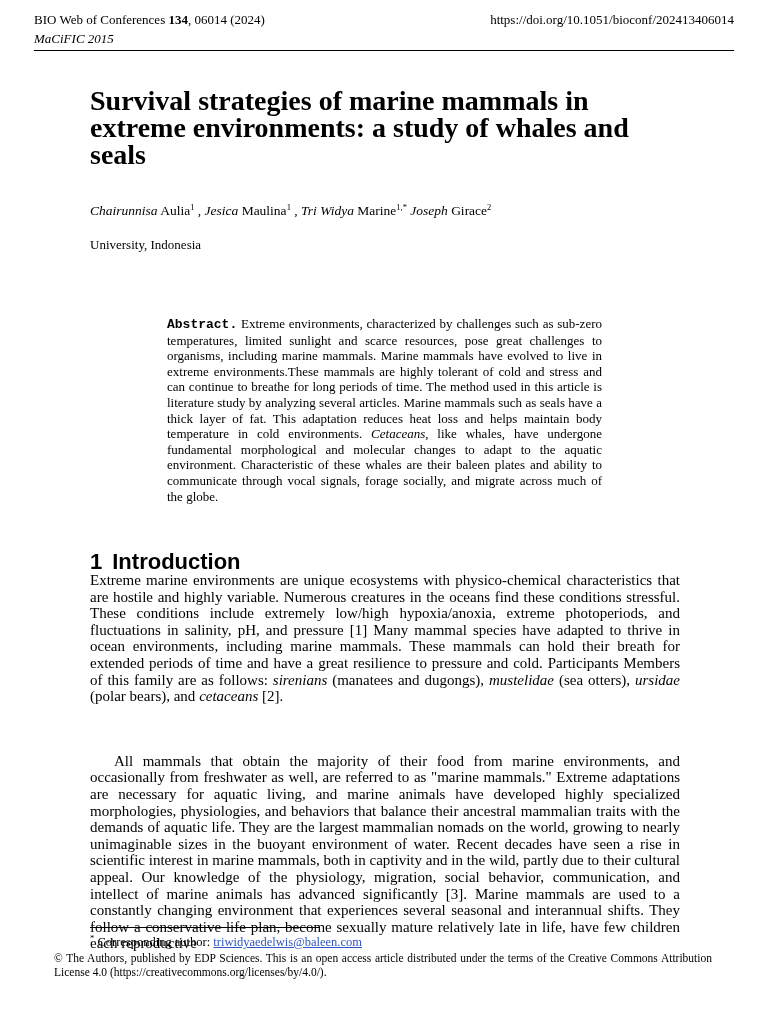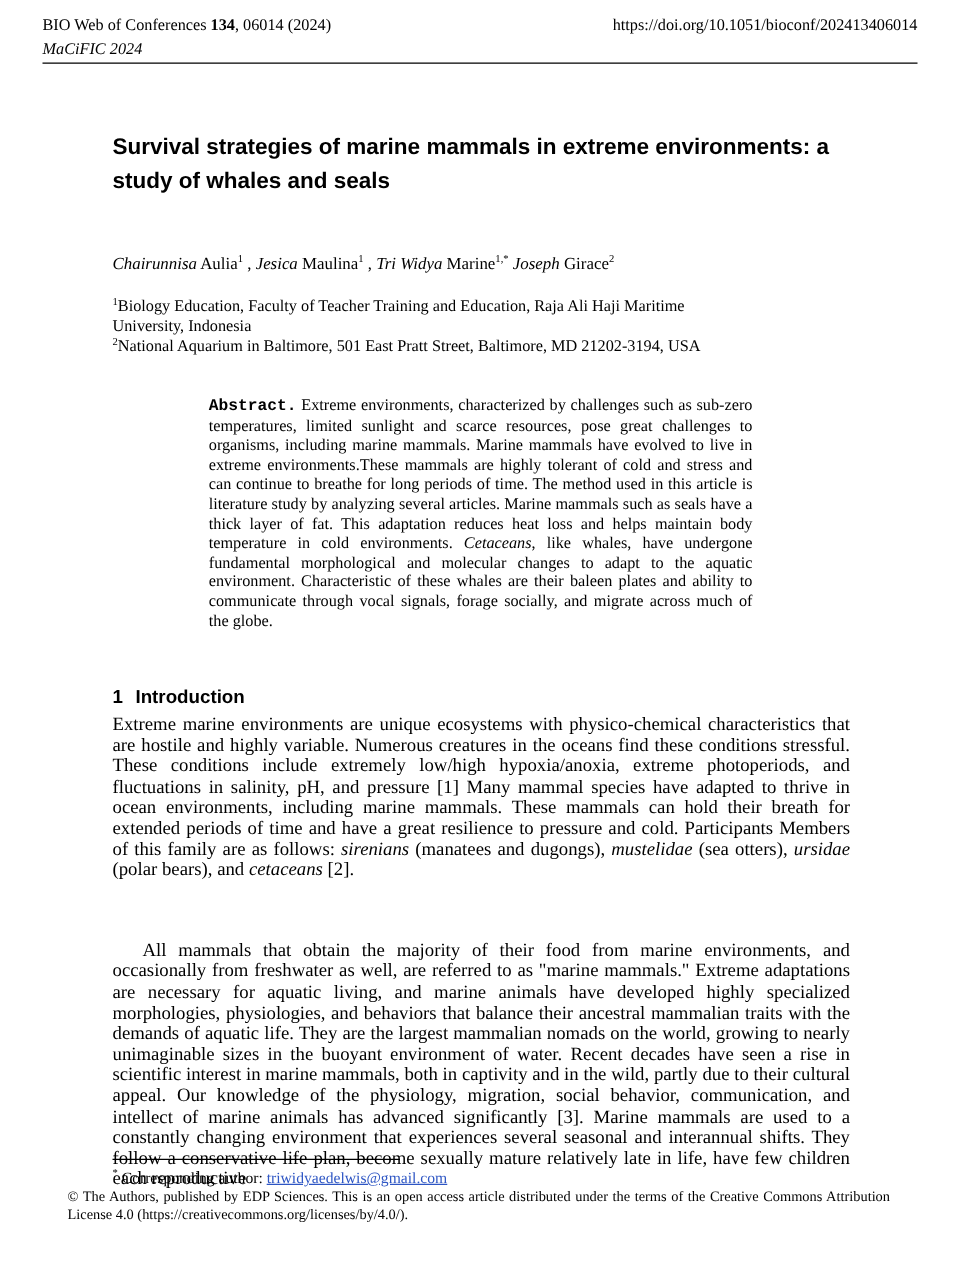--- a/index.html
+++ b/index.html
@@ -3,68 +3,66 @@
 <meta charset="utf-8">
 <style>
   html, body { margin: 0; padding: 0; background: #ffffff; }
   body { width: 768px; height: 1024px; position: relative; overflow: hidden; color: #000; font-family: "Liberation Serif", serif; }
   .hdr { position: absolute; left: 34px; right: 34px; top: 10px; font-size: 13px; line-height: 19px; }
   .hdr .left { position: absolute; left: 0; top: 0; }
   .hdr .right { position: absolute; right: 0; top: 0; }
   .hdr .conf { position: absolute; left: 0; top: 19px; font-style: italic; }
   .hdr-rule { position: absolute; left: 34px; right: 34px; top: 50px; height: 0; border-top: 1px solid #000; }
 
-  .title { position: absolute; left: 90px; width: 590px; top: 104px; font-family: Liberation Sans, sans-serif; font-weight: bold; font-size: 18px; line-height: 27px; margin: 0; }
+  .title { position: absolute; left: 90px; width: 590px; top: 87px; font-family: Liberation Serif, serif; font-weight: bold; font-size: 28px; line-height: 27px; margin: 0; }
   .authors { position: absolute; left: 90px; top: 203px; font-size: 13.5px; white-space: nowrap; }
   .authors i { }
   sup { font-size: 8.5px; vertical-align: super; line-height: 0; }
   .affil { position: absolute; left: 90px; width: 560px; top: 237px; font-size: 13px; line-height: 16px; }
   .affil div { white-space: nowrap; }
 
   .abstract { position: absolute; left: 167px; width: 435px; top: 316px; font-size: 13px; line-height: 15.6px; text-align: justify; }
   .abstract .lbl { font-family: Liberation Mono, monospace; font-weight: bold; }
 
-  .section-title { position: absolute; left: 90px; top: 549px; font-family: "Liberation Sans", sans-serif; font-weight: bold; font-size: 15px; margin: 0; }
+  .section-title { position: absolute; left: 90px; top: 549px; font-family: "Liberation Sans", sans-serif; font-weight: bold; font-size: 22px; margin: 0; }
   .section-title .num { margin-right: 10px; }
   .body { position: absolute; left: 90px; width: 590px; top: 572px; font-size: 15px; line-height: 16.6px; text-align: justify; }
   .body p { margin: 0; }
   .body p.indent { text-indent: 24px; margin-top: 48px; }
 
   .fn-rule { position: absolute; left: 90px; width: 230px; top: 927px; border-top: 1px solid #000; }
   .footnote { position: absolute; left: 90px; top: 935px; font-size: 12.5px; white-space: nowrap; }
   .footnote a { color: #2e56c4; text-decoration: underline; }
   .license { position: absolute; left: 54px; width: 658px; top: 952px; font-size: 11.5px; line-height: 13.5px; text-align: justify; }
 </style>
 </head>
 <body>
 
 <div class="hdr">
   <div class="left"><span>BIO Web of Conferences </span><b>134</b><span>, 06014 (2024)</span></div>
   <div class="right">https://doi.org/10.1051/bioconf/202413406014</div>
-  <div class="conf">MaCiFIC 2024</div>
+  <div class="conf">MaCiFIC 2015</div>
 </div>
 <div class="hdr-rule"></div>
 
 <h1 class="title">Survival strategies of marine mammals in extreme environments: a study of whales and seals</h1>
 
 <div class="authors">
   <span><i>Chairunnisa</i><span> Aulia</span><sup>1</sup><span> , </span></span><span><i>Jesica</i><span> Maulina</span><sup>1</sup><span> , </span></span><span><i>Tri Widya</i><span> Marine</span><sup>1,*</sup><span> </span></span><span><i>Joseph</i><span> Girace</span><sup>2</sup></span>
 </div>
 
 <div class="affil">
-  <div><sup>1</sup><span>Biology Education, Faculty of Teacher Training and Education, Raja Ali Haji Maritime</span></div>
   <div>University, Indonesia</div>
-  <div><sup>2</sup><span>National Aquarium in Baltimore, 501 East Pratt Street, Baltimore, MD 21202-3194, USA</span></div>
 </div>
 
 <div class="abstract"><span class="lbl">Abstract.</span><span> Extreme environments, characterized by challenges such as sub-zero temperatures, limited sunlight and scarce resources, pose great challenges to organisms, including marine mammals. Marine mammals have evolved to live in extreme environments.These mammals are highly tolerant of cold and stress and can continue to breathe for long periods of time. The method used in this article is literature study by analyzing several articles. Marine mammals such as seals have a thick layer of fat. This adaptation reduces heat loss and helps maintain body temperature in cold environments. </span><i>Cetaceans</i><span>, like whales, have undergone fundamental morphological and molecular changes to adapt to the aquatic environment. Characteristic of these whales are their baleen plates and ability to communicate through vocal signals, forage socially, and migrate across much of the globe.</span></div>
 
 <h2 class="section-title"><span class="num">1</span><span>Introduction</span></h2>
 
 <div class="body">
   <p><span>Extreme marine environments are unique ecosystems with physico-chemical characteristics that are hostile and highly variable. Numerous creatures in the oceans find these conditions stressful. These conditions include extremely low/high hypoxia/anoxia, extreme photoperiods, and fluctuations in salinity, pH, and pressure [1] Many mammal species have adapted to thrive in ocean environments, including marine mammals. These mammals can hold their breath for extended periods of time and have a great resilience to pressure and cold. Participants Members of this family are as follows: </span><i>sirenians</i><span> (manatees and dugongs), </span><i>mustelidae</i><span> (sea otters), </span><i>ursidae</i><span> (polar bears), and </span><i>cetaceans</i><span> [2].</span></p>
   <p class="indent">All mammals that obtain the majority of their food from marine environments, and occasionally from freshwater as well, are referred to as "marine mammals." Extreme adaptations are necessary for aquatic living, and marine animals have developed highly specialized morphologies, physiologies, and behaviors that balance their ancestral mammalian traits with the demands of aquatic life. They are the largest mammalian nomads on the world, growing to nearly unimaginable sizes in the buoyant environment of water. Recent decades have seen a rise in scientific interest in marine mammals, both in captivity and in the wild, partly due to their cultural appeal. Our knowledge of the physiology, migration, social behavior, communication, and intellect of marine animals has advanced significantly [3]. Marine mammals are used to a constantly changing environment that experiences several seasonal and interannual shifts. They follow a conservative life plan, become sexually mature relatively late in life, have few children each reproductive</p>
 </div>
 
 <div class="fn-rule"></div>
-<div class="footnote"><sup>*</sup><span> Corresponding author: </span><a>triwidyaedelwis@gmail.com</a></div>
+<div class="footnote"><sup>*</sup><span> Corresponding author: </span><a>triwidyaedelwis@baleen.com</a></div>
 
 <div class="license">© The Authors, published by EDP Sciences. This is an open access article distributed under the terms of the Creative Commons Attribution License 4.0 (https://creativecommons.org/licenses/by/4.0/).</div>
 
 </body></html>

